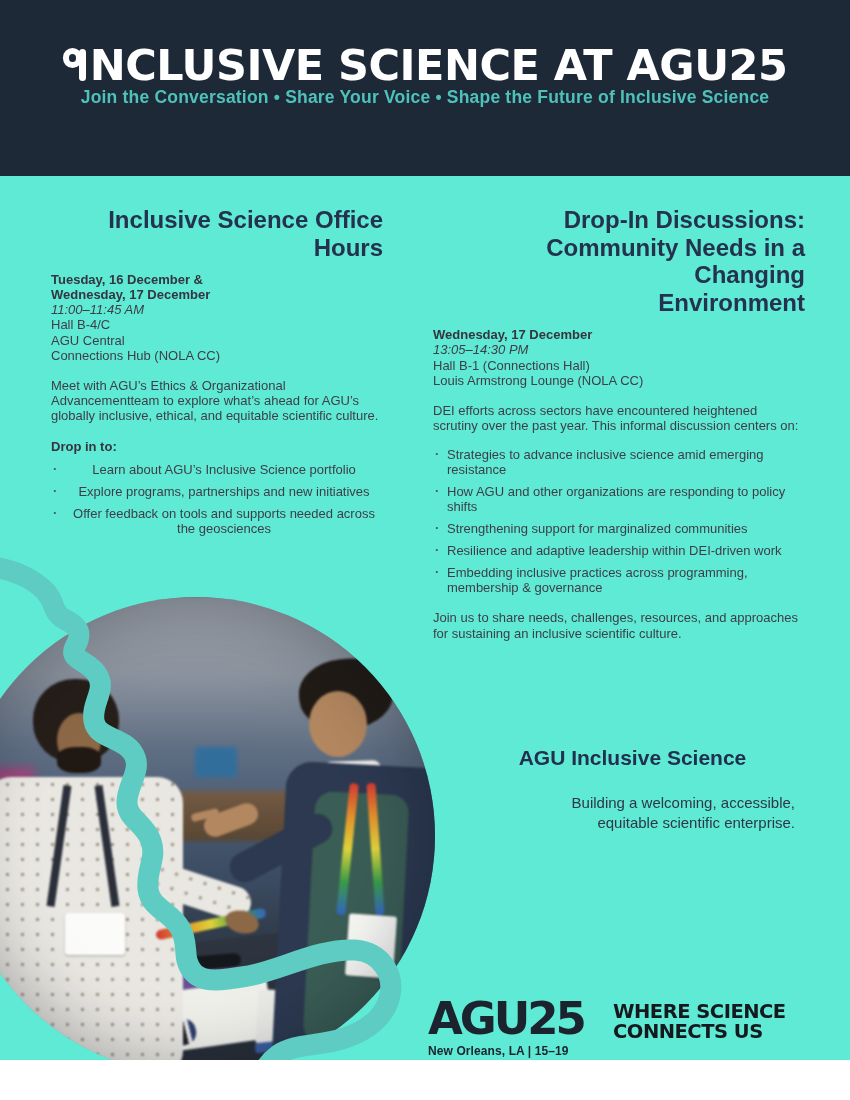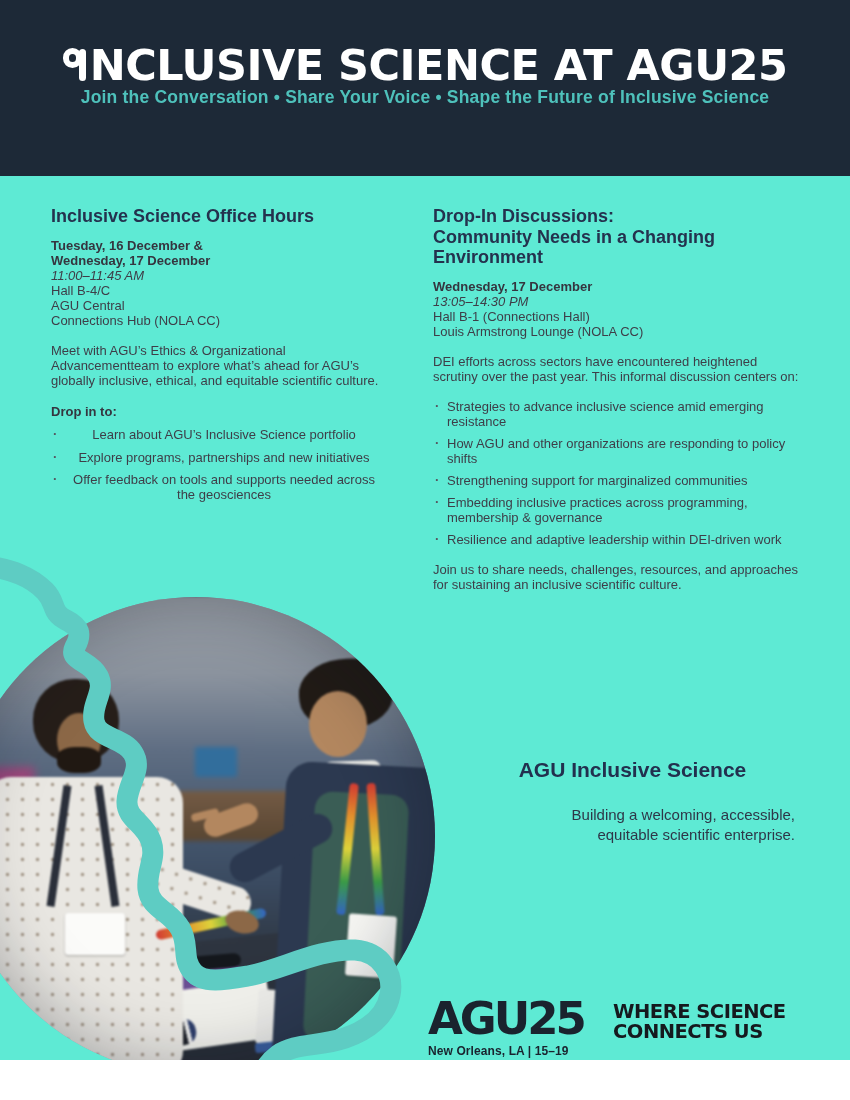--- a/index.html
+++ b/index.html
@@ -13,33 +13,33 @@
   .title-initial{display:inline-block;position:relative;width:.60em;height:.74em;vertical-align:-0.02em;margin-right:.03em;}
   .title-initial .stem{position:absolute;right:.05em;top:0;bottom:0;width:.17em;background:#ffffff;border-radius:.085em;}
   .title-initial .curl{position:absolute;left:0;top:-.02em;width:.46em;height:.46em;border:.145em solid #ffffff;
                        border-radius:50%;box-sizing:border-box;}
   .subtitle{margin-top:0;text-align:center;color:#4ec1bb;font-size:17.5px;font-weight:700;letter-spacing:.2px;}
 
   
   .col{position:absolute;top:206px;color:#3e3e48;font-size:13px;line-height:1.16;z-index:3;}
   .col-left{left:51px;width:332px;}
   .col-right{left:433px;width:372px;}
-  .h2{margin:0 0 11px 0;font-size:18px;font-weight:700;color:#24324e;line-height:1.15;white-space:pre-line;}
+  .h2{margin:0 0 11px 0;font-size:24px;font-weight:700;color:#24324e;line-height:1.15;white-space:pre-line;text-align:right;}
   .bold-line{font-weight:700;color:#35353f;white-space:pre-line;}
   .italic-line{font-style:italic;}
   .para{margin-top:15px;}
   .drop-heading{margin-top:16px;margin-bottom:8px;font-weight:700;color:#35353f;}
   ul.bullets{list-style:none;margin:14px 0 0 0;padding:0;}
   ul.bullets.tight{margin-top:8px;text-align:center;}
   ul.bullets li{position:relative;padding-left:14px;margin-bottom:7px;}
   ul.bullets li::before{content:"·";position:absolute;left:2px;top:-1px;color:#55555f;font-weight:700;}
 
   
   .ais{position:absolute;left:470px;top:742px;width:325px;z-index:3;}
-  .ais-heading{margin:16px;text-align:center;font-size:21px;font-weight:700;color:#22304e;}
+  .ais-heading{margin:4px;text-align:center;font-size:21px;font-weight:700;color:#22304e;}
   .ais-tagline{margin-top:23px;text-align:right;font-size:15px;line-height:1.33;color:#2e3748;white-space:pre-line;}
 
   
   .agu25{position:absolute;left:428px;top:996px;width:180px;z-index:3;color:#1a232e;}
   .agu25-word{font-family:"DejaVu Sans",sans-serif;font-size:45px;font-weight:900;letter-spacing:-3px;line-height:1;}
   .agu25-tag{margin-top:3px;font-size:12px;font-weight:700;letter-spacing:.1px;}
   .wscu{position:absolute;left:613px;top:1002px;width:198px;z-index:3;color:#15191e;
         font-family:"DejaVu Sans",sans-serif;font-weight:900;font-size:19.5px;line-height:1.05;letter-spacing:-0.5px;}
 
   
@@ -91,22 +91,22 @@
 Environment</h2>
     <div class="bold-line">Wednesday, 17 December</div>
     <div class="italic-line">13:05–14:30 PM</div>
     <div>Hall B-1 (Connections Hall)</div>
     <div>Louis Armstrong Lounge (NOLA CC)</div>
     <div class="para">DEI efforts across sectors have encountered heightened scrutiny over the past year. This informal discussion centers on:</div>
     <ul class="bullets">
       <li>Strategies to advance inclusive science amid emerging resistance</li>
       <li>How AGU and other organizations are responding to policy shifts</li>
       <li>Strengthening support for marginalized communities</li>
+      <li>Resilience and adaptive leadership within DEI-driven work</li>
       <li>Embedding inclusive practices across programming, membership &amp; governance</li>
-      <li>Resilience and adaptive leadership within DEI-driven work</li>
     </ul>
     <div class="para">Join us to share needs, challenges, resources, and approaches for sustaining an inclusive scientific culture.</div>
   </div>
 
   <div class="photo">
     <div class="scene">
       <div class="bg"></div>
 
       <div class="sh" style="left:185px;top:194px;width:310px;height:50px;background:linear-gradient(180deg,#7a5a3c,#5d4429);opacity:.85;border-radius:6px;filter:blur(2px);"></div>
       <div class="sh" style="left:238px;top:150px;width:42px;height:30px;background:#2e6fa0;filter:blur(2px);opacity:.9;border-radius:2px;"></div>

